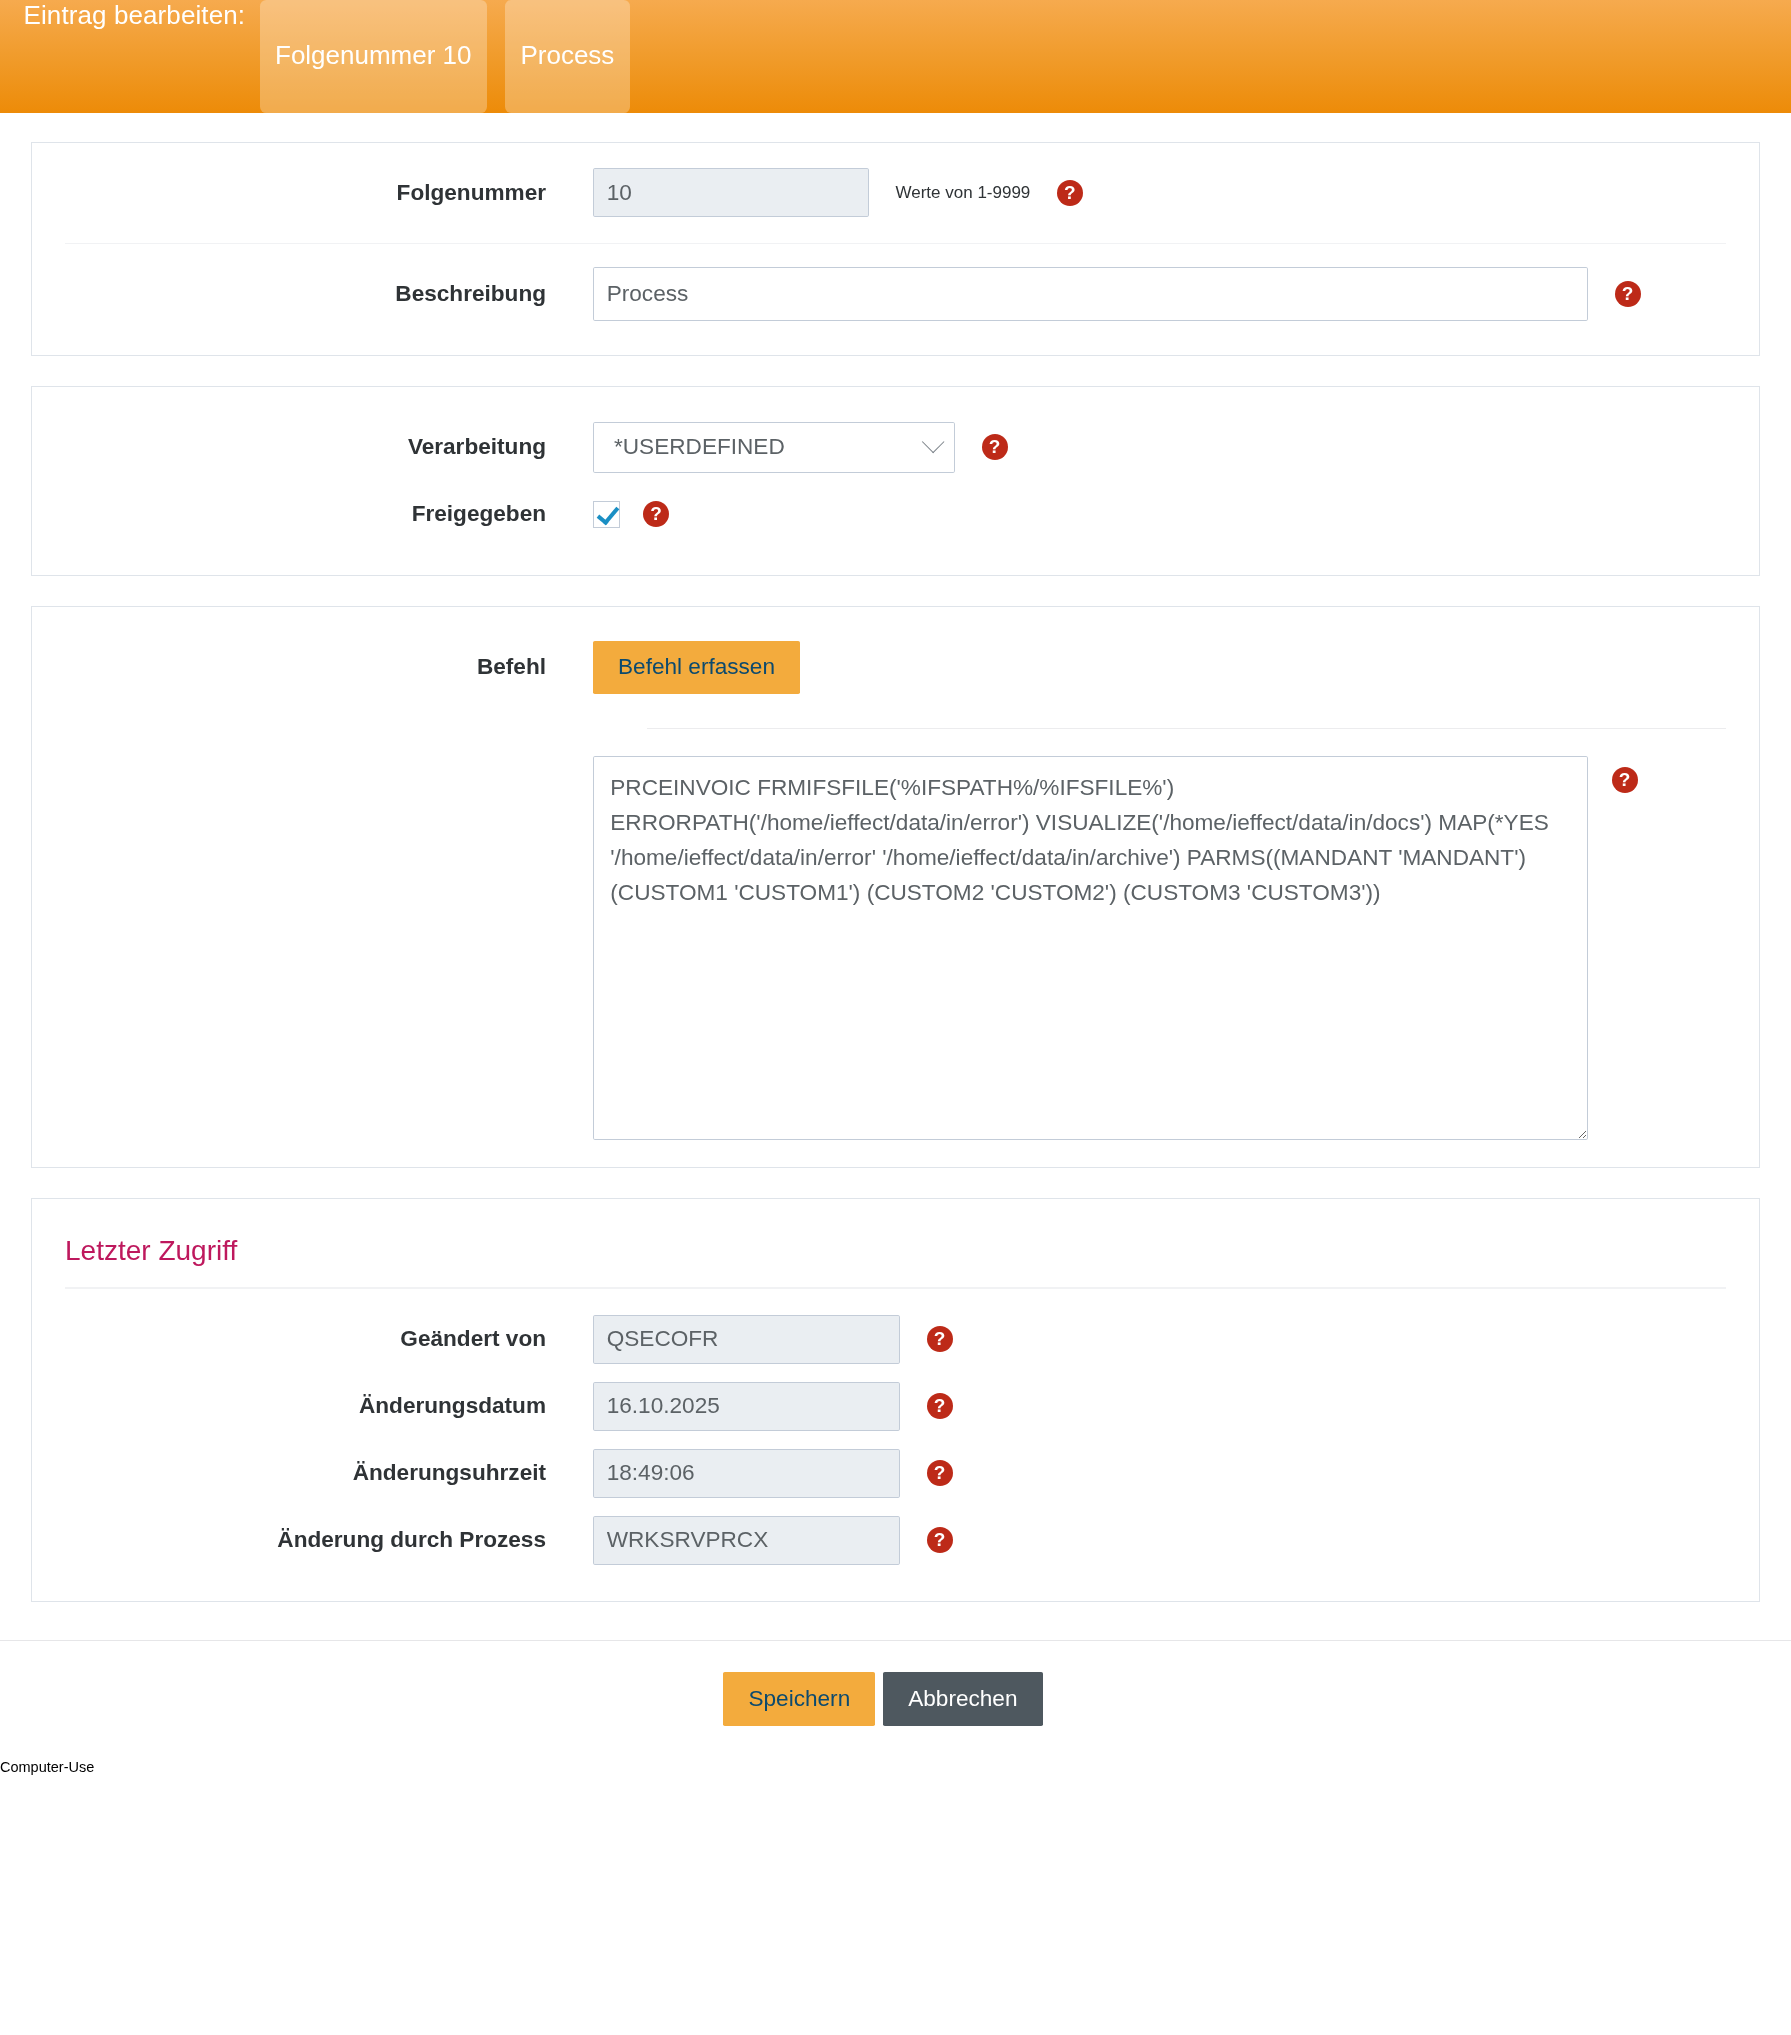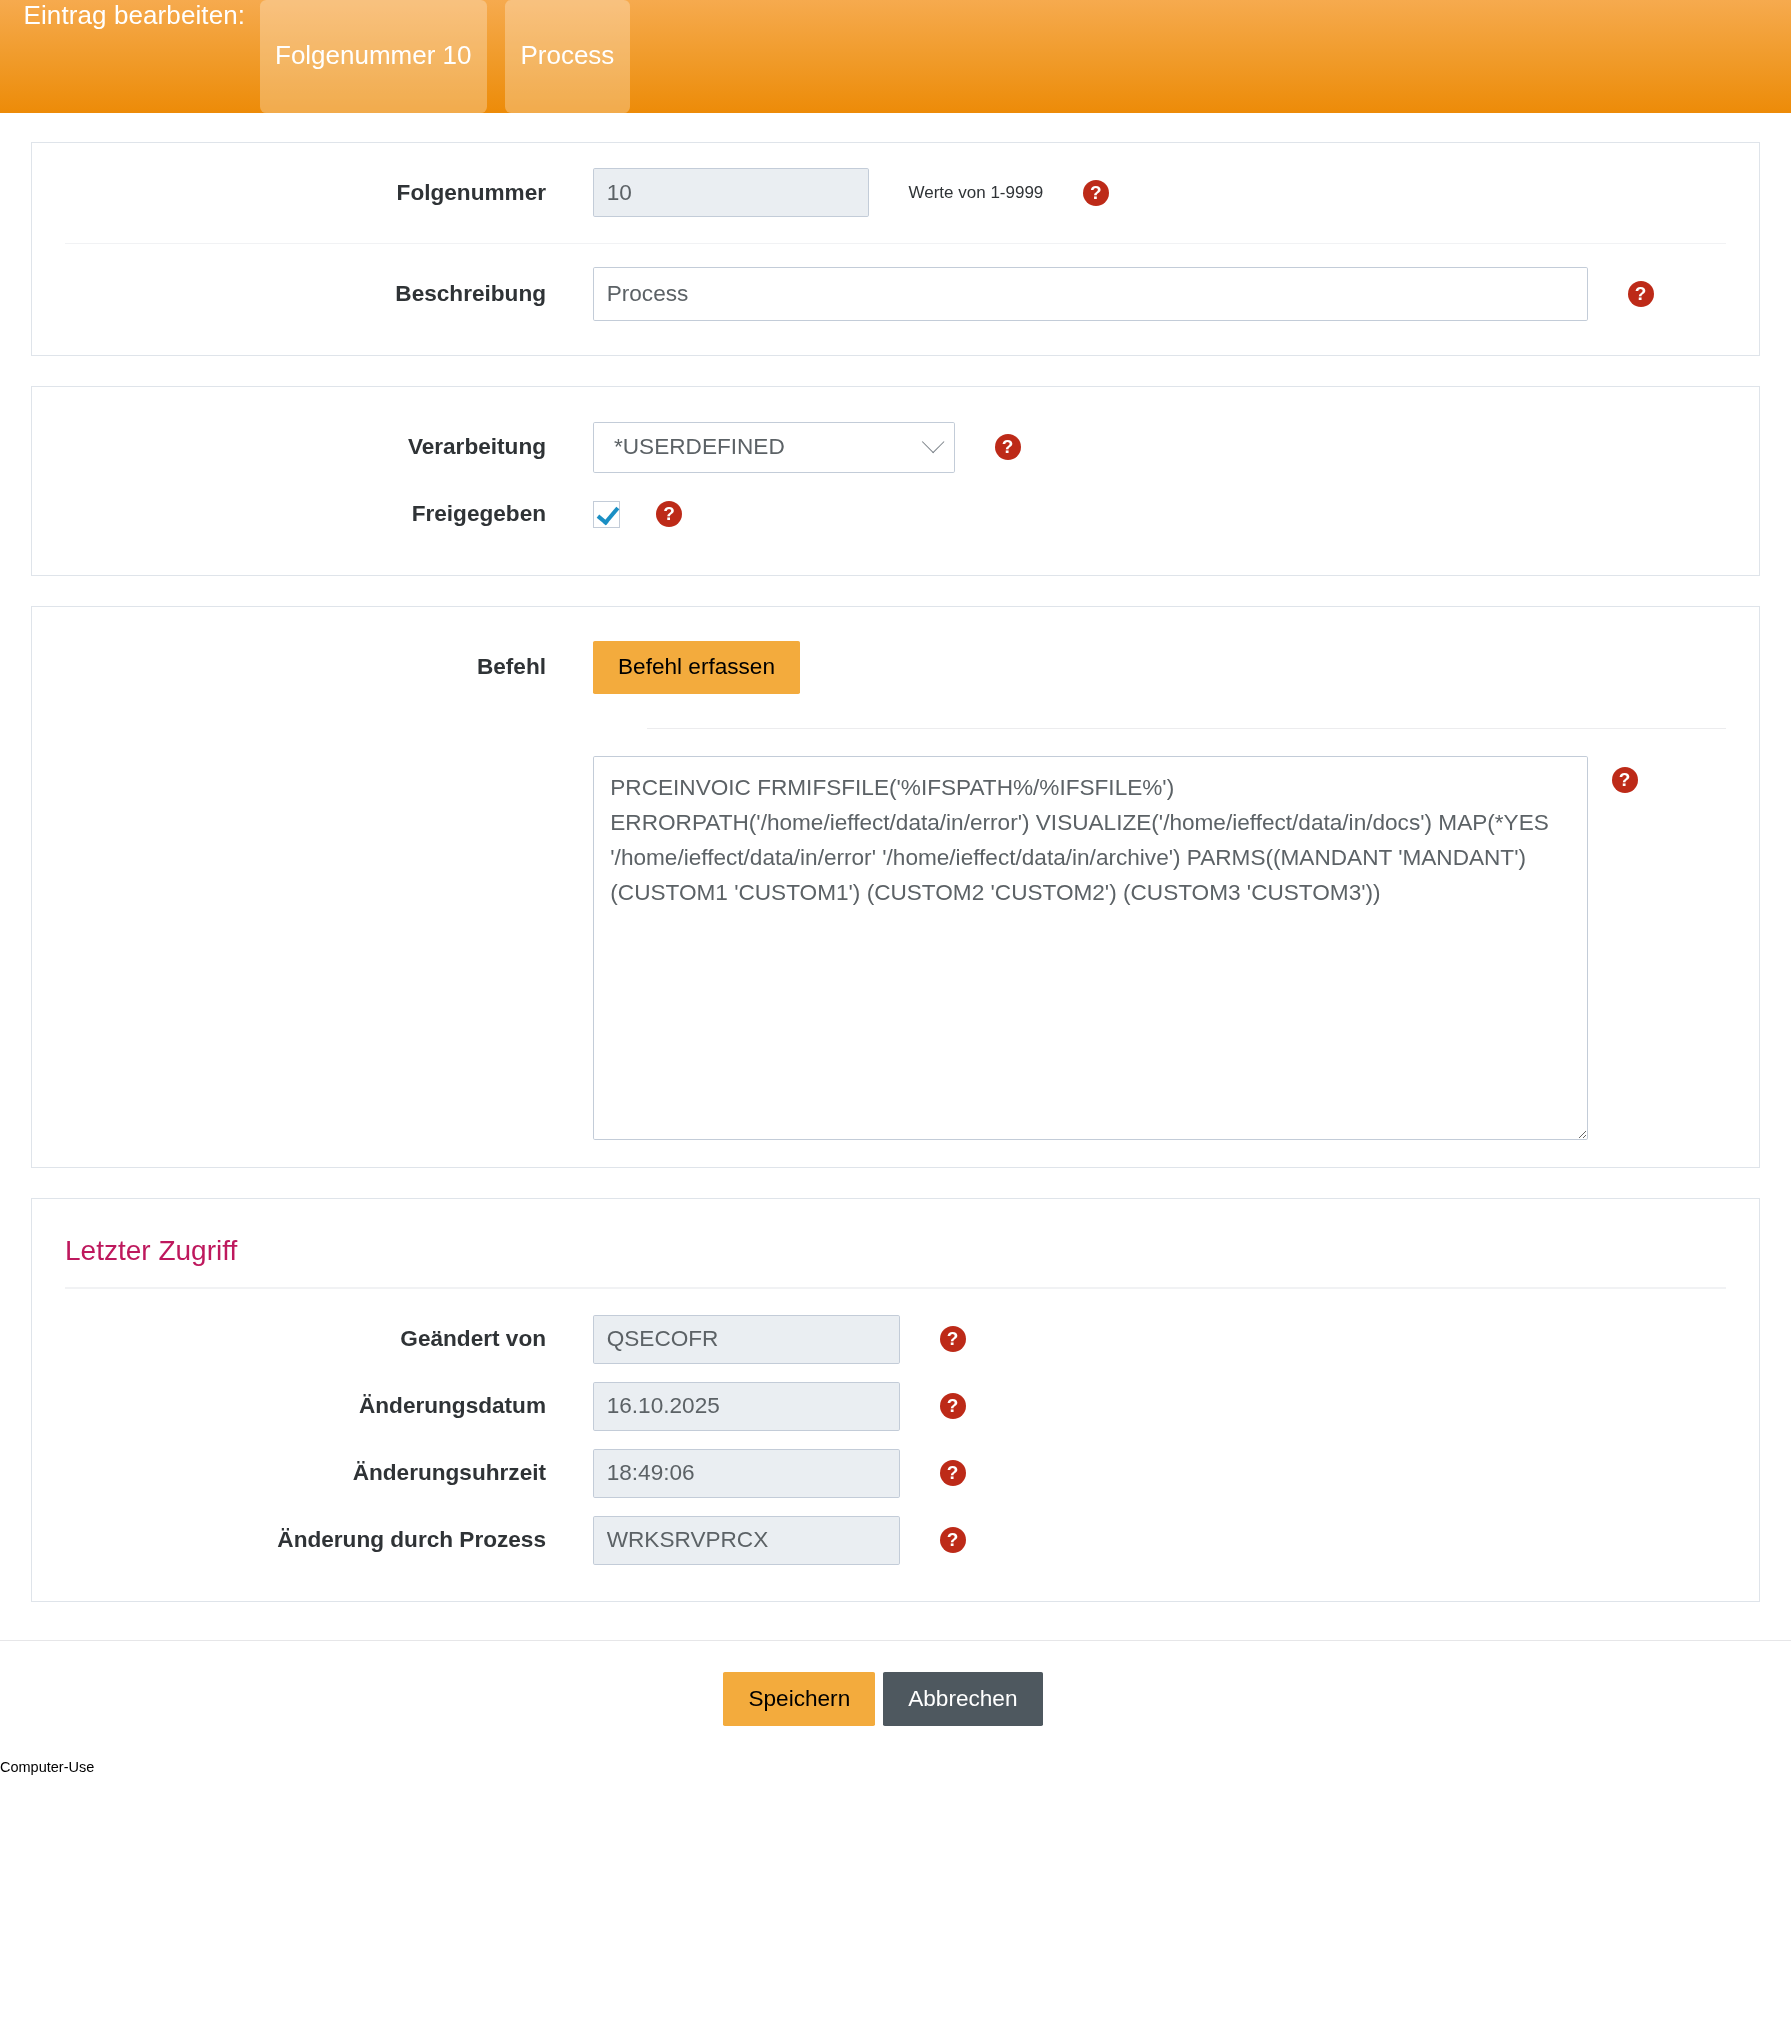--- a/index.html
+++ b/index.html
@@ -63,21 +63,21 @@
     width: 561px;
     text-align: right;
     padding-right: 47px;
     font-size: 22.6px;
     font-weight: bold;
     color: #2f3336;
     line-height: 1.25;
     flex: 0 0 561px;
   }
 
-  .field { display: flex; align-items: center; gap: 16px; }
+  .field { display: flex; align-items: center; gap: 3px; }
 
   
   input.txt, .fakeselect, textarea.cmd {
     font-family: "Liberation Sans", sans-serif;
     font-size: 22.6px;
     color: #5c6266;
     border: 0.9px solid #c3ccd8;
     background: #ffffff;
     padding: 7.2px 12.7px;
     outline: none;
@@ -159,21 +159,21 @@
     left: 8.1px; top: 1.8px;
     width: 8.1px; height: 17px;
     border-right: 4.5px solid #1a8fc4;
     border-bottom: 4.5px solid #1a8fc4;
     transform: rotate(40deg);
   }
 
   
   .btn-orange {
     background: #f3ab3d;
-    color: #000000;
+    color: #0c4a6e;
     border: none;
     font-family: "Liberation Sans", sans-serif;
     font-size: 22.6px;
     padding: 13.6px 25px;
     cursor: pointer;
     border-radius: 1.8px;
     line-height: 1.15;
   }
   .btn-dark {
     background: #4e585f;

